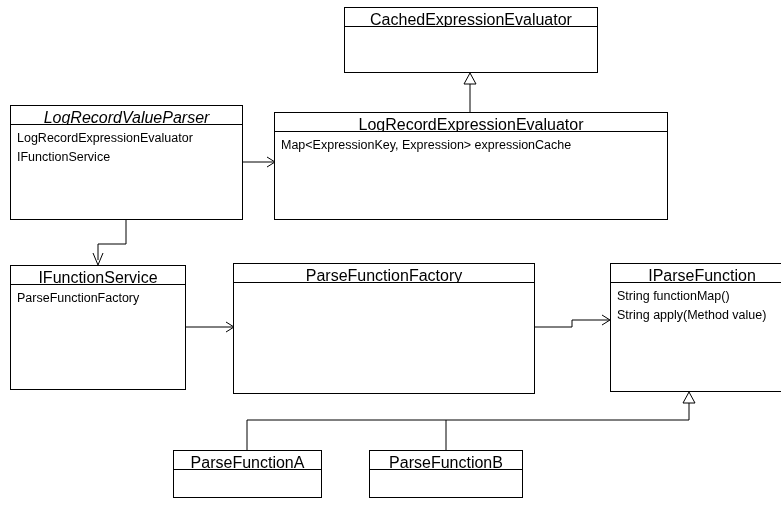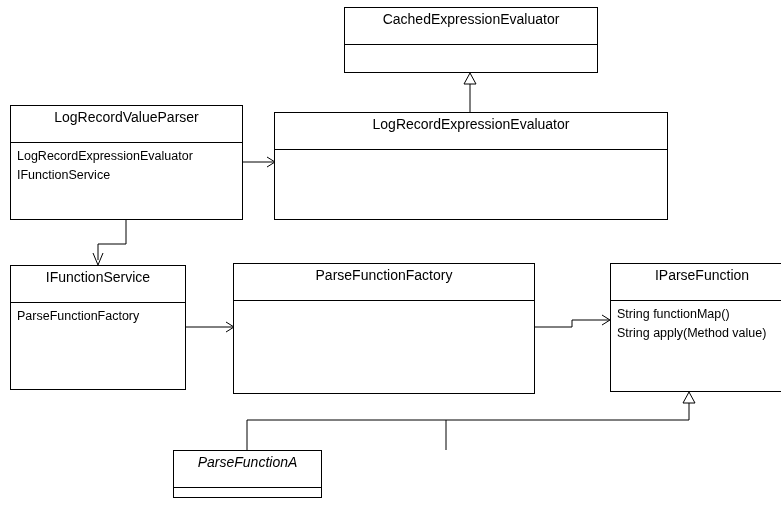--- a/index.html
+++ b/index.html
@@ -29,27 +29,28 @@
     border: 1px solid #000000;
     background: #ffffff;
     display: flex;
     flex-direction: column;
     z-index: 2;
   }
   .uml-class-header {
     box-sizing: border-box;
     border-bottom: 1px solid #000000;
     text-align: center;
-    font-size: 14px;
+    font-size: 16px;
     line-height: 13px;
-    padding: 5px 4px 18px 4px;
+    padding: 5px 4px 0 4px;
     white-space: nowrap;
     overflow: hidden;
   }
   .uml-class-header.italic {
+    font-style: italic;
   }
   .uml-class-body {
     flex: 1 1 auto;
     box-sizing: border-box;
     padding: 5px 6px 4px 6px;
     display: flex;
     flex-direction: column;
     gap: 2px;
   }
   .uml-attr {
@@ -138,20 +139,21 @@
     <div class="uml-class-header italic">LogRecordValueParser</div>
     <div class="uml-class-body">
       <div class="uml-attr">LogRecordExpressionEvaluator</div>
       <div class="uml-attr">IFunctionService</div>
     </div>
   </div>
 
   <div class="uml-class" style="left:274px; top:112px; width:394px; height:108px;">
     <div class="uml-class-header">LogRecordExpressionEvaluator</div>
     <div class="uml-class-body">
+      <div class="uml-attr">Map&lt;ExpressionKey, Expression&gt; expressionCache</div>
     </div>
   </div>
 
   <div class="uml-class" style="left:10px; top:265px; width:176px; height:125px;">
     <div class="uml-class-header">IFunctionService</div>
     <div class="uml-class-body">
       <div class="uml-attr">ParseFunctionFactory</div>
     </div>
   </div>
 
@@ -160,19 +162,23 @@
   </div>
 
   <div class="uml-class" style="left:610px; top:263px; width:184px; height:129px;">
     <div class="uml-class-header">IParseFunction</div>
     <div class="uml-class-body">
       <div class="uml-attr">String functionMap()</div>
       <div class="uml-attr">String apply(Method value)</div>
     </div>
   </div>
 
-  <div class="uml-class" style="left:173px; top:450px; width:149px; height:48px;font-style:italic;">
+  <div class="uml-class" style="left:173px; top:450px; width:149px; height:48px;">
     <div class="uml-class-header">ParseFunctionA</div>
     <div class="uml-class-body empty"></div>
   </div>
 
+  <div class="uml-class" style="left:369px; top:450px; width:154px; height:48px;">
+    <div class="uml-class-header">ParseFunctionB</div>
+    <div class="uml-class-body empty"></div>
+  </div>
 
 </div>
 
 </body></html>

